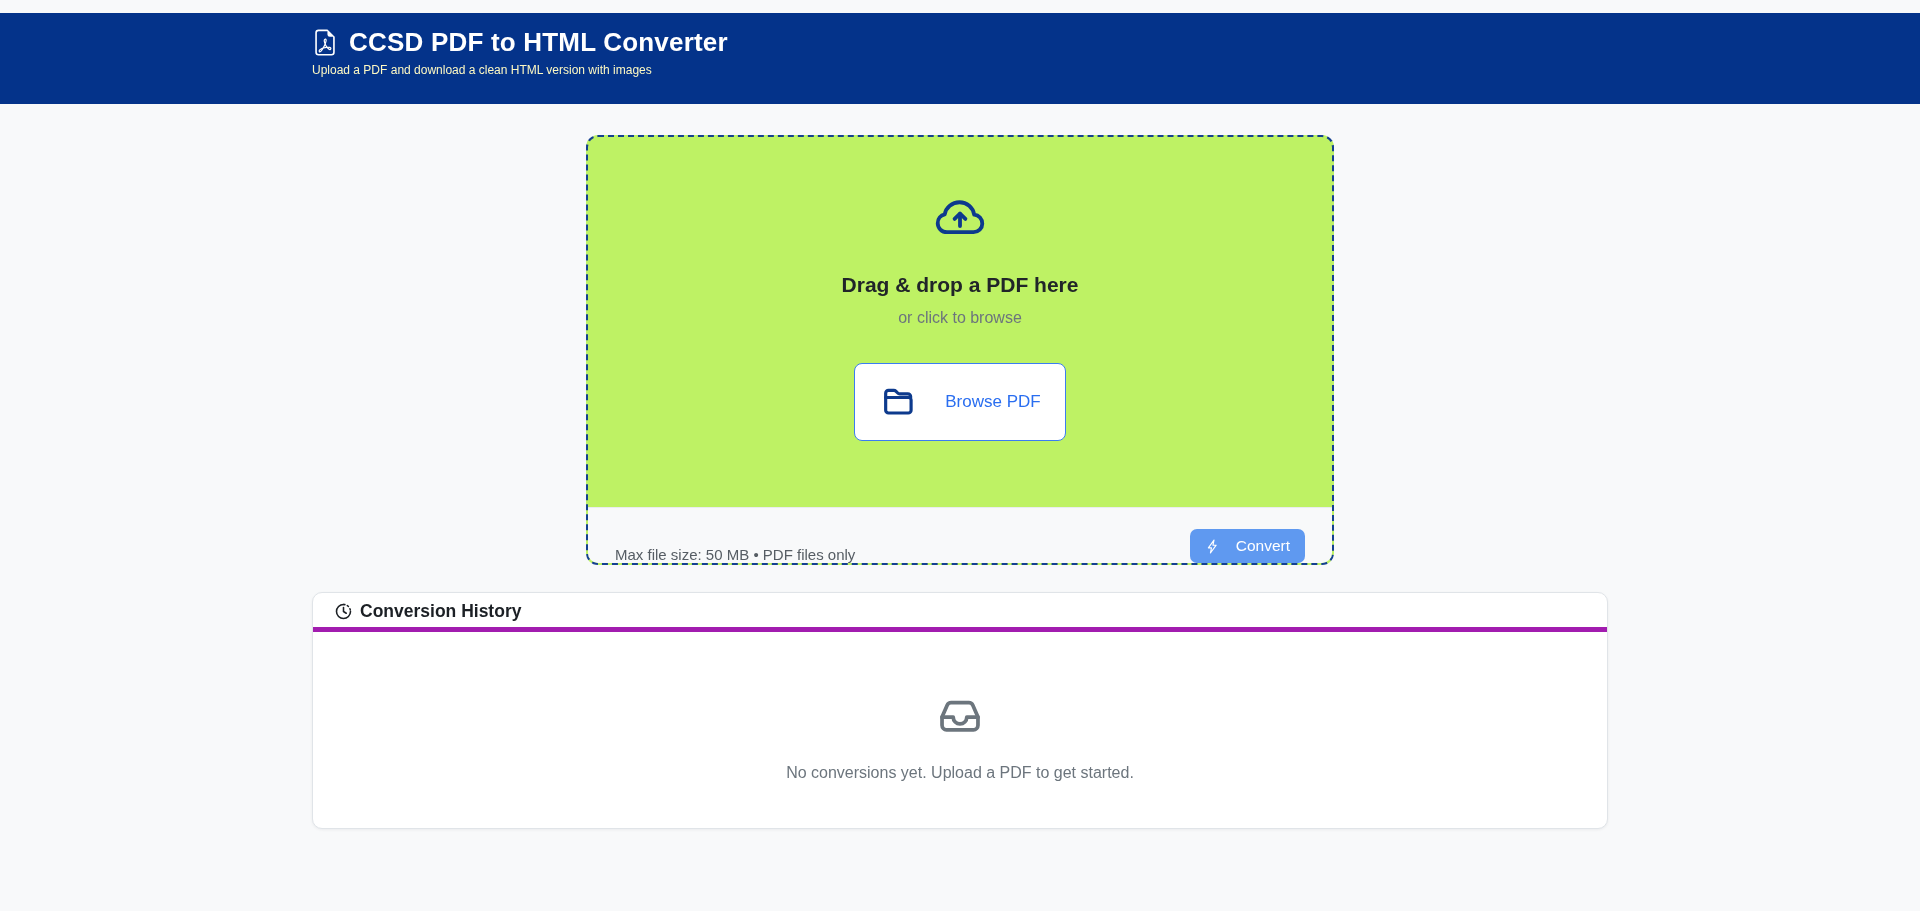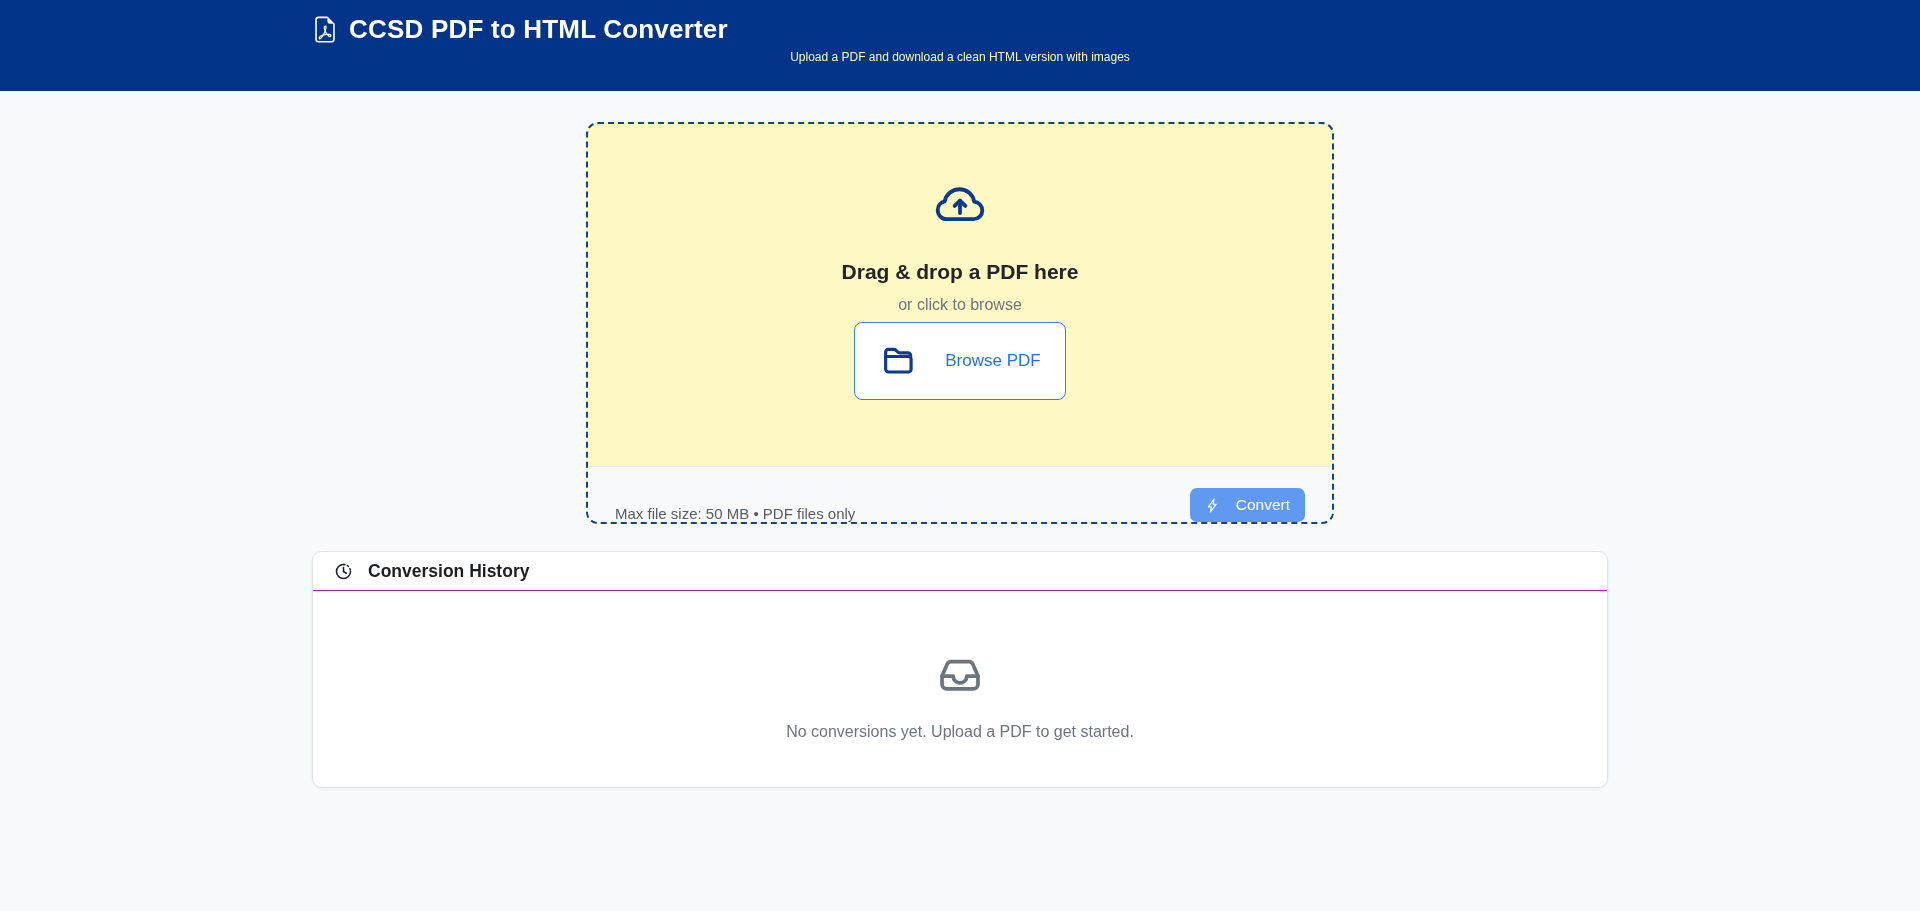--- a/index.html
+++ b/index.html
@@ -12,22 +12,21 @@
   }
 
   
   .app-header {
     background: #04338a;
     height: 91px;
     width: 100%;
   }
   .container {
     width: 1296px;
-    margin: 0 auto;
-    text-align: center;
+    margin: 13px auto;
   }
   .app-header .container { padding-top: 14px; }
   .title-row {
     display: flex;
     align-items: center;
     gap: 11px;
   }
   .app-title {
     color: #ffffff;
     font-size: 26px;
@@ -39,42 +38,42 @@
     color: #fef9c3;
     font-size: 12px;
   }
 
   
   .upload-card {
     width: 748px;
     margin: 31px auto 0;
     border: 2px dashed #14408f;
     border-radius: 12px;
-    background: #fef9c3;
+    background: #bef264;
     overflow: hidden;
   }
   .dropzone {
     text-align: center;
     padding: 54px 20px 66px;
     cursor: pointer;
   }
   .dropzone .cloud { display: inline-block; }
   .drop-heading {
     margin-top: 24px;
     font-size: 21px;
     font-weight: 700;
     color: #212529;
   }
   .drop-subheading {
     margin-top: 12px;
     font-size: 16px;
     color: #6c757d;
   }
   .browse-btn {
-    margin-top: 8px;
+    margin-top: 36px;
     display: inline-flex;
     align-items: center;
     gap: 26px;
     background: #ffffff;
     border: 1.5px solid #3b7df2;
     border-radius: 8px;
     padding: 18px 24px;
     font-family: "Liberation Sans", sans-serif;
     font-size: 17px;
     color: #2a6ef0;
@@ -113,24 +112,24 @@
     width: 1296px;
     margin: 27px auto 0;
     background: #ffffff;
     border: 1px solid #e0e4e8;
     border-radius: 10px;
     box-shadow: 0 1px 3px rgba(16,24,40,0.06);
     overflow: hidden;
   }
   .history-header {
     display: flex;
-    align-items: flex-end;
-    gap: 14px;
+    align-items: flex-start;
+    gap: 6px;
     padding: 8px 20px;
-    border-bottom: 1px solid #a21caf;
+    border-bottom: 5px solid #a21caf;
     height: 39px;
   }
   .history-title {
     font-size: 17.5px;
     font-weight: 700;
     color: #1c2025;
   }
   .history-empty {
     text-align: center;
     padding: 56px 0 46px;

